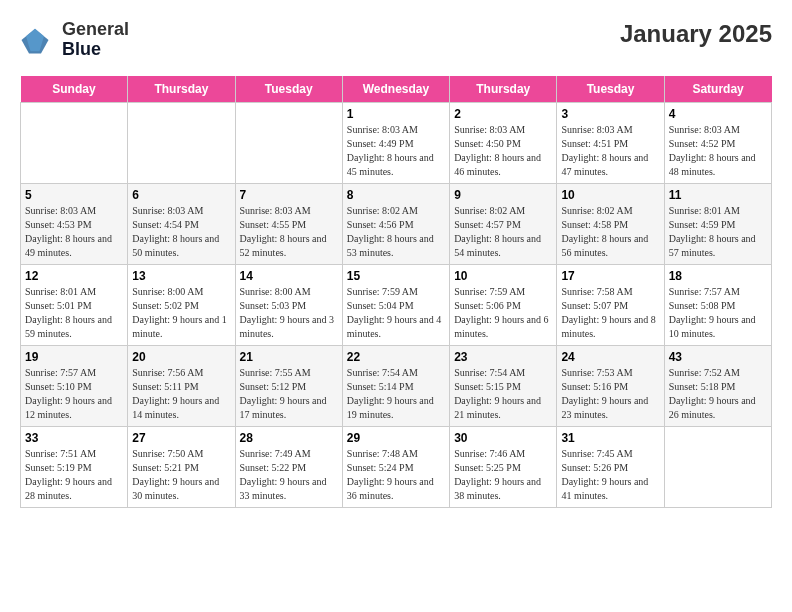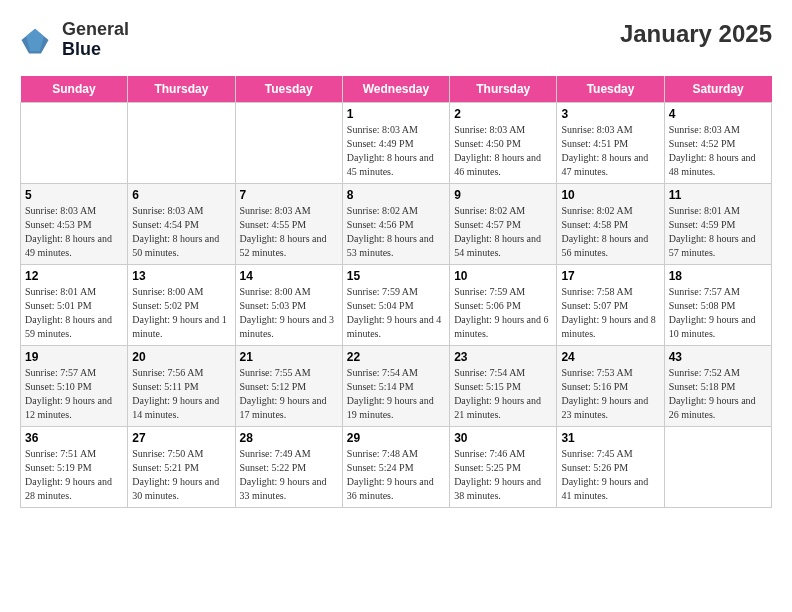--- a/index.html
+++ b/index.html
@@ -235,21 +235,21 @@
           <div class="day-num">24</div>
           <div class="day-info">Sunrise: 7:53 AM<br>Sunset: 5:16 PM<br>Daylight: 9 hours and 23 minutes.</div>
         </td>
         <td>
           <div class="day-num">43</div>
           <div class="day-info">Sunrise: 7:52 AM<br>Sunset: 5:18 PM<br>Daylight: 9 hours and 26 minutes.</div>
         </td>
       </tr>
       <tr>
         <td>
-          <div class="day-num">36</div>
+          <div class="day-num">33</div>
           <div class="day-info">Sunrise: 7:51 AM<br>Sunset: 5:19 PM<br>Daylight: 9 hours and 28 minutes.</div>
         </td>
         <td>
           <div class="day-num">27</div>
           <div class="day-info">Sunrise: 7:50 AM<br>Sunset: 5:21 PM<br>Daylight: 9 hours and 30 minutes.</div>
         </td>
         <td>
           <div class="day-num">28</div>
           <div class="day-info">Sunrise: 7:49 AM<br>Sunset: 5:22 PM<br>Daylight: 9 hours and 33 minutes.</div>
         </td>

